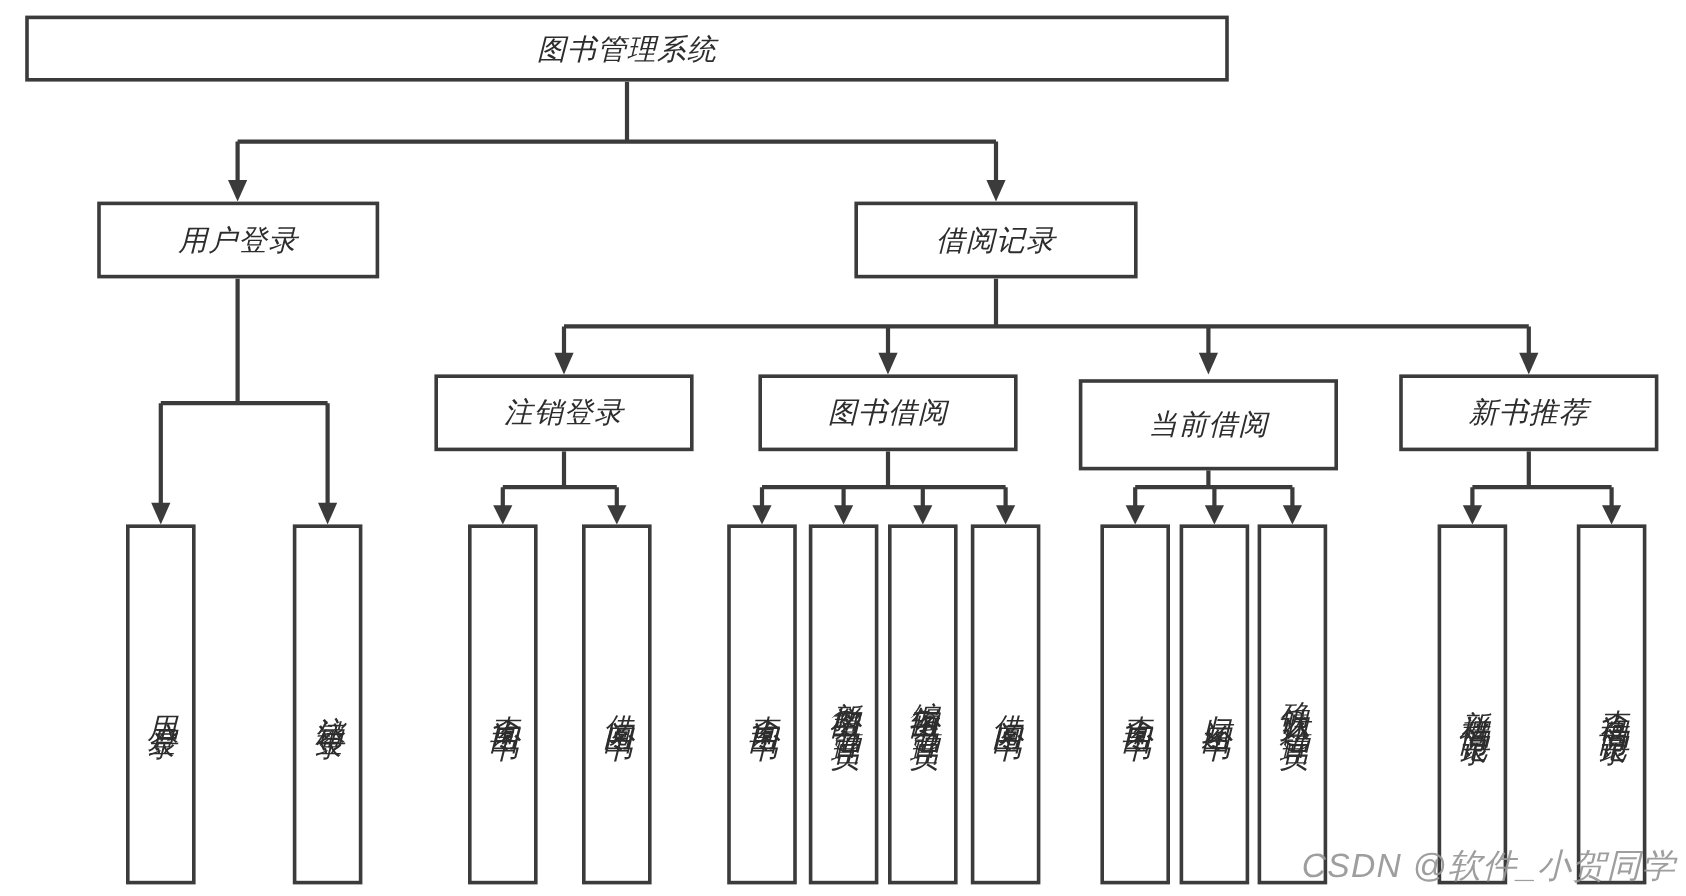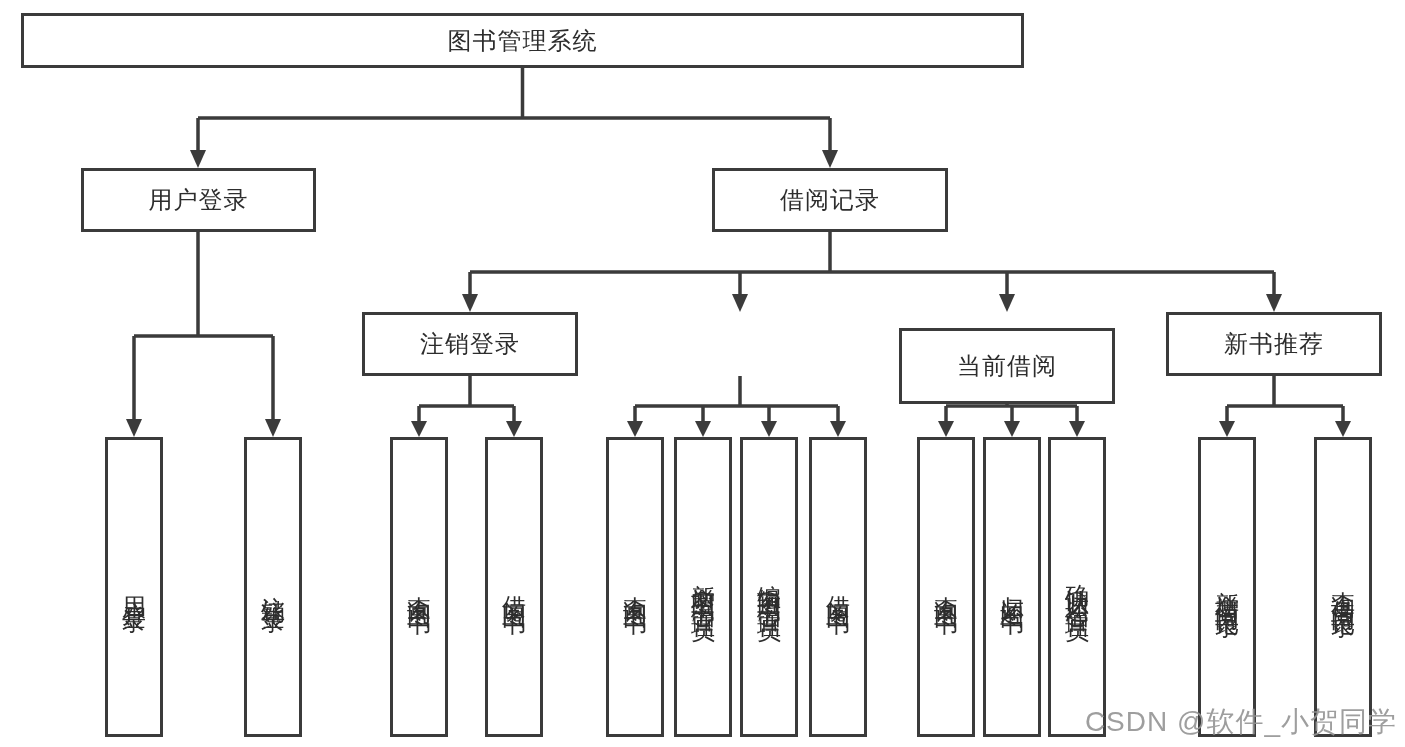--- a/index.html
+++ b/index.html
@@ -2,20 +2,21 @@
 <html><head>
 <meta charset="utf-8">
 <style>
   html,body{margin:0;padding:0;background:#ffffff;}
   #stage{
     position:relative;
     width:1405px;height:747px;
     background:#ffffff;
     font-family:"Liberation Sans","DejaVu Sans",sans-serif;
     overflow:hidden;
+    font-style:italic;
   }
   #connectors{position:absolute;left:0;top:0;width:1405px;height:747px;}
   .box{
     position:absolute;
     box-sizing:border-box;
     border:3px solid #3b3b3b;
     background:#ffffff;
     display:flex;align-items:center;justify-content:center;
     color:#2d2d2d;
   }
@@ -89,21 +90,24 @@
   <div class="box h" style="left:81px;top:168px;width:235px;height:64px">
     <span>用户登录</span>
   </div>
   <div class="box h" style="left:712px;top:168px;width:236px;height:64px">
     <span>借阅记录</span>
   </div>
 
   <div class="box h" style="left:362px;top:312px;width:216px;height:64px">
     <span>注销登录</span>
   </div>
-  <div class="box h" style="left:899px;top:328px;width:216px;height:76px">
+  <div class="box h" style="left:632px;top:312px;width:216px;height:64px">
+    <span>图书借阅</span>
+  </div>
+  <div class="box h" style="left:899px;top:316px;width:216px;height:76px">
     <span>当前借阅</span>
   </div>
   <div class="box h" style="left:1166px;top:312px;width:216px;height:64px">
     <span>新书推荐</span>
   </div>
 
   <div class="box v" style="left:105px;top:437px;width:58px;height:300px">
     <span>用户登录</span>
   </div>
   <div class="box v" style="left:244px;top:437px;width:58px;height:300px">

